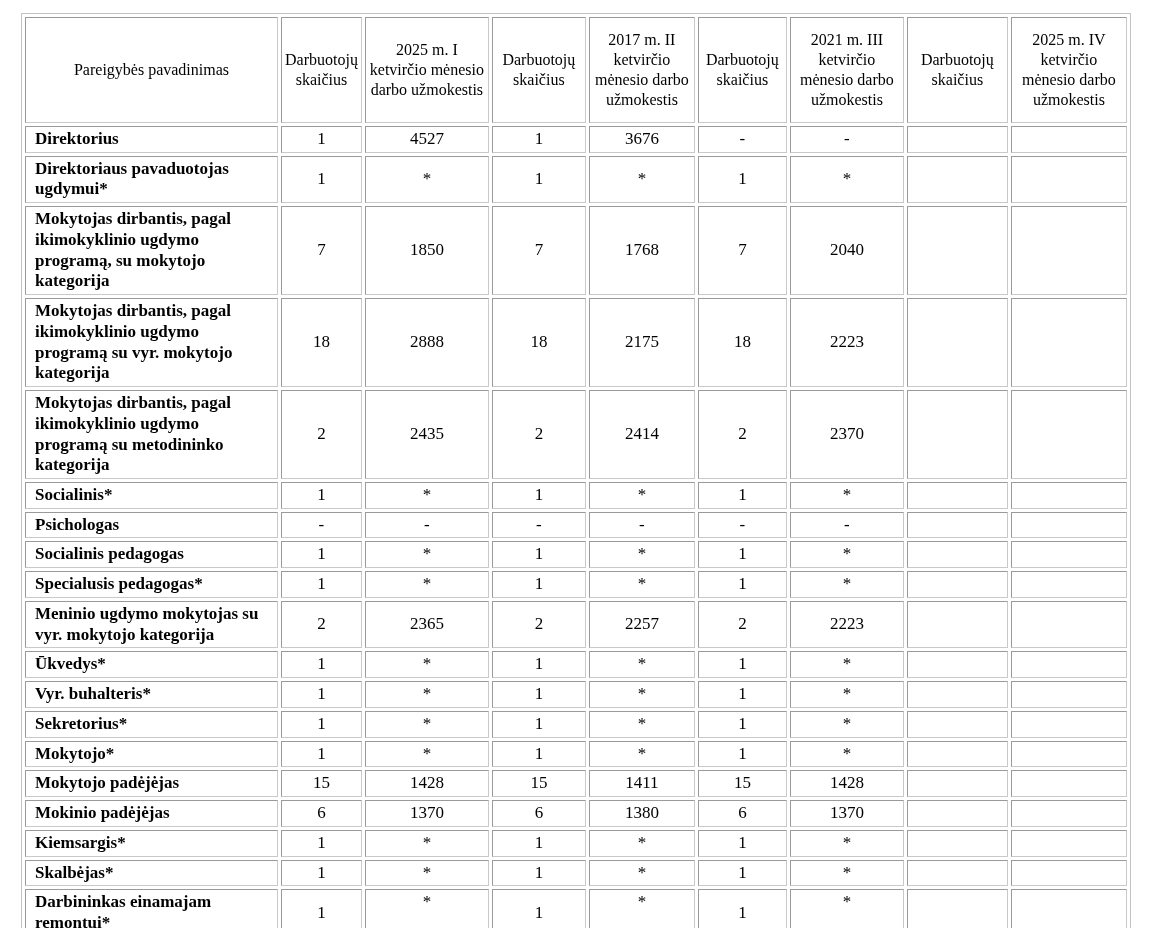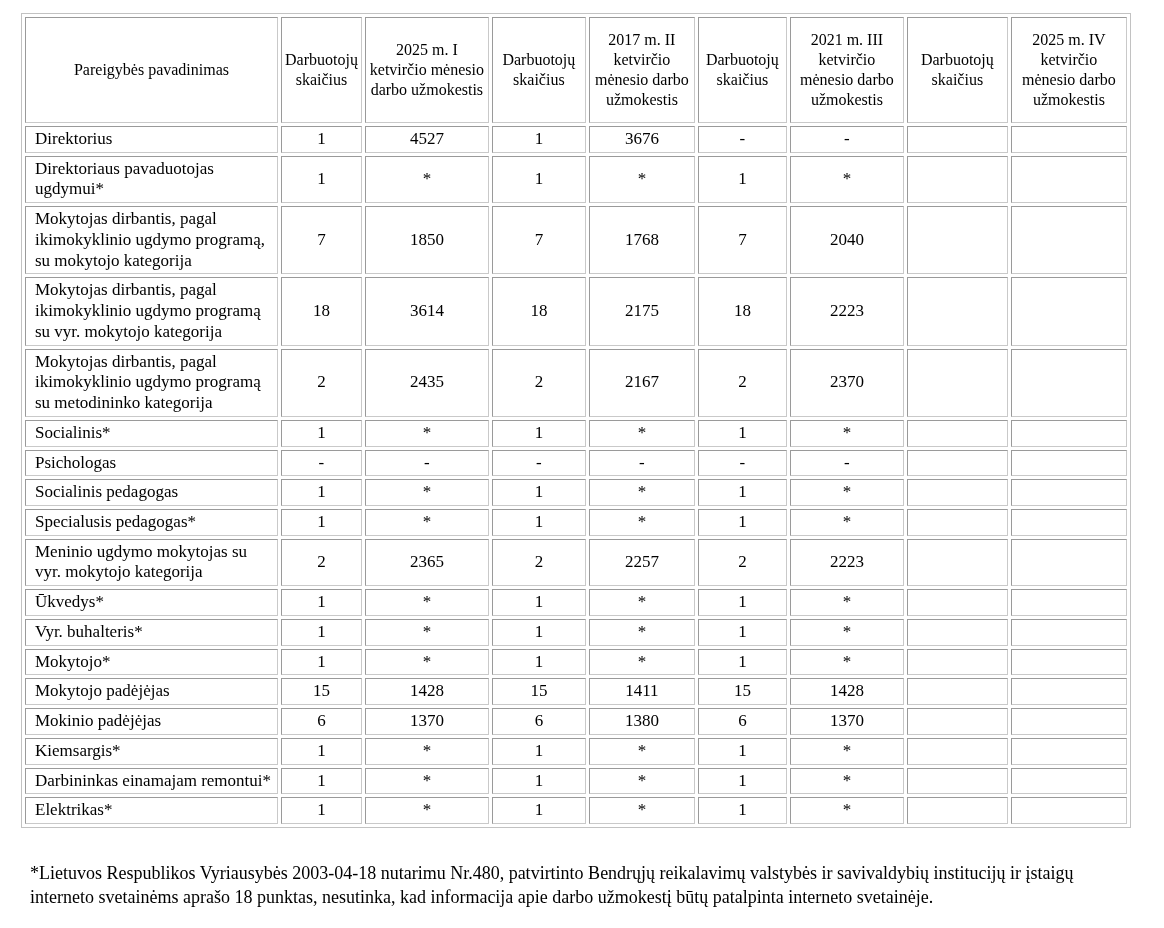--- a/index.html
+++ b/index.html
@@ -40,20 +40,21 @@
     text-align: center;
     vertical-align: middle;
     padding: 2px 3px;
   }
   td.position-cell {
     font-size: 17px;
     line-height: 1.22;
     text-align: left;
     vertical-align: middle;
     padding: 2px 4px 2px 9px;
+    font-weight: bold;
   }
   td.value-cell {
     font-size: 17px;
     line-height: 1.22;
     text-align: center;
     vertical-align: middle;
     padding: 2px 2px;
   }
   td.value-cell.vtop {
     vertical-align: top;
@@ -124,34 +125,34 @@
           <td class="value-cell">7</td>
           <td class="value-cell">1768</td>
           <td class="value-cell">7</td>
           <td class="value-cell">2040</td>
           <td class="value-cell"></td>
           <td class="value-cell"></td>
         </tr>
         <tr>
           <td class="position-cell">Mokytojas dirbantis, pagal ikimokyklinio ugdymo programą su vyr. mokytojo kategorija</td>
           <td class="value-cell">18</td>
-          <td class="value-cell">3614</td>
+          <td class="value-cell">2888</td>
           <td class="value-cell">18</td>
           <td class="value-cell">2175</td>
           <td class="value-cell">18</td>
           <td class="value-cell">2223</td>
           <td class="value-cell"></td>
           <td class="value-cell"></td>
         </tr>
         <tr>
           <td class="position-cell">Mokytojas dirbantis, pagal ikimokyklinio ugdymo programą su metodininko kategorija</td>
           <td class="value-cell">2</td>
           <td class="value-cell">2435</td>
           <td class="value-cell">2</td>
-          <td class="value-cell">2167</td>
+          <td class="value-cell">2414</td>
           <td class="value-cell">2</td>
           <td class="value-cell">2370</td>
           <td class="value-cell"></td>
           <td class="value-cell"></td>
         </tr>
         <tr>
           <td class="position-cell">Socialinis*</td>
           <td class="value-cell">1</td>
           <td class="value-cell">*</td>
           <td class="value-cell">1</td>
@@ -211,20 +212,31 @@
           <td class="value-cell">*</td>
           <td class="value-cell">1</td>
           <td class="value-cell">*</td>
           <td class="value-cell">1</td>
           <td class="value-cell">*</td>
           <td class="value-cell"></td>
           <td class="value-cell"></td>
         </tr>
         <tr>
           <td class="position-cell">Vyr. buhalteris*</td>
+          <td class="value-cell">1</td>
+          <td class="value-cell">*</td>
+          <td class="value-cell">1</td>
+          <td class="value-cell">*</td>
+          <td class="value-cell">1</td>
+          <td class="value-cell">*</td>
+          <td class="value-cell"></td>
+          <td class="value-cell"></td>
+        </tr>
+        <tr>
+          <td class="position-cell">Sekretorius*</td>
           <td class="value-cell">1</td>
           <td class="value-cell">*</td>
           <td class="value-cell">1</td>
           <td class="value-cell">*</td>
           <td class="value-cell">1</td>
           <td class="value-cell">*</td>
           <td class="value-cell"></td>
           <td class="value-cell"></td>
         </tr>
         <tr>
@@ -265,20 +277,31 @@
           <td class="value-cell">1</td>
           <td class="value-cell">*</td>
           <td class="value-cell">1</td>
           <td class="value-cell">*</td>
           <td class="value-cell">1</td>
           <td class="value-cell">*</td>
           <td class="value-cell"></td>
           <td class="value-cell"></td>
         </tr>
         <tr>
+          <td class="position-cell">Skalbėjas*</td>
+          <td class="value-cell">1</td>
+          <td class="value-cell">*</td>
+          <td class="value-cell">1</td>
+          <td class="value-cell">*</td>
+          <td class="value-cell">1</td>
+          <td class="value-cell">*</td>
+          <td class="value-cell"></td>
+          <td class="value-cell"></td>
+        </tr>
+        <tr>
           <td class="position-cell">Darbininkas einamajam remontui*</td>
           <td class="value-cell">1</td>
           <td class="value-cell vtop">*</td>
           <td class="value-cell">1</td>
           <td class="value-cell vtop">*</td>
           <td class="value-cell">1</td>
           <td class="value-cell vtop">*</td>
           <td class="value-cell"></td>
           <td class="value-cell"></td>
         </tr>

